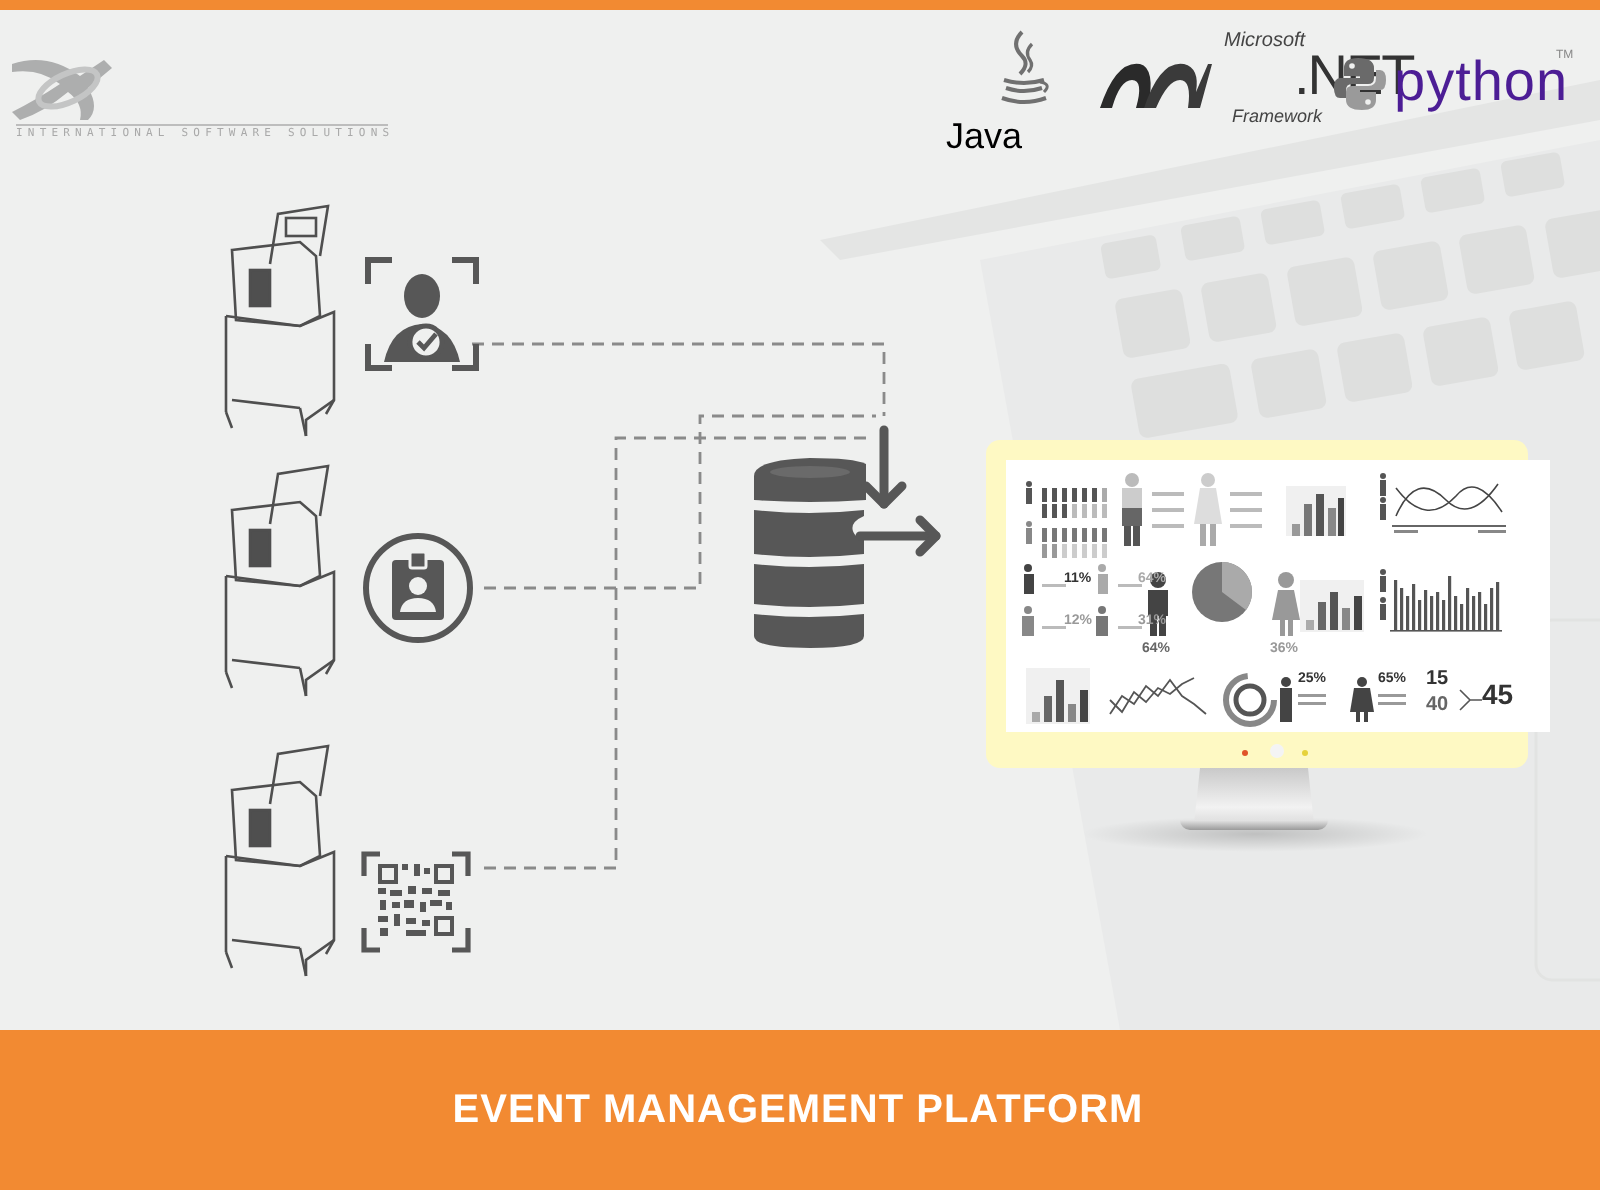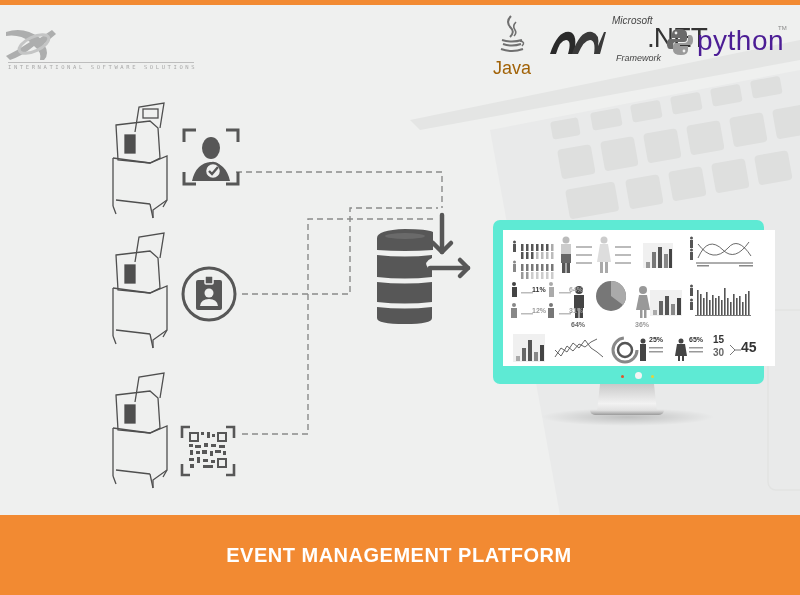--- a/index.html
+++ b/index.html
@@ -3,30 +3,30 @@
 <meta charset="utf-8">
 <style>
   * { margin: 0; padding: 0; box-sizing: border-box; }
   html, body { width: 800px; height: 595px; overflow: hidden; }
   body { background: #eff0ef; font-family: "Liberation Sans", sans-serif; position: relative; }
   .top-bar { position: absolute; left: 0; top: 0; width: 800px; height: 5px; background: #f28a32; }
   .bg-art { position: absolute; left: 0; top: 0; width: 800px; height: 515px; }
   .logo { position: absolute; left: 4px; top: 18px; width: 190px; height: 56px; }
   .logo-text { position: absolute; left: 52px; top: 4px; font-family: "Liberation Sans", sans-serif; font-weight: 900; font-size: 40px; letter-spacing: 1px; color: #b0b1b1; line-height: 40px; }
   .logo-tagline { position: absolute; left: 4px; top: 44px; width: 186px; border-top: 1px solid #bdbdbd; padding-top: 1px; font-size: 5.5px; letter-spacing: 2.6px; color: #a9a9a9; white-space: nowrap; font-family: "DejaVu Sans Mono", monospace; }
-  .java-label { position: absolute; left: 493px; top: 58px; font-size: 18px; color: #a16207; }
+  .java-label { position: absolute; left: 473px; top: 58px; font-size: 18px; color: #000000; }
   .net-ms { position: absolute; left: 612px; top: 15px; font-size: 10px; color: #444; font-style: italic; }
   .net-big { position: absolute; left: 603px; top: 22px; font-size: 28px; color: #333; letter-spacing: -1px; margin-left: 44px; }
   .net-fw { position: absolute; left: 616px; top: 53px; font-size: 9px; color: #444; font-style: italic; }
   .python-label { position: absolute; left: 697px; top: 25px; font-size: 28px; color: #4c1d95; letter-spacing: 0.5px; }
   .python-tm { position: absolute; left: 778px; top: 25px; font-size: 6px; color: #888; }
   .bottom-banner { position: absolute; left: 0; top: 515px; width: 800px; height: 80px; background: #f28a32; display: flex; align-items: center; justify-content: center; }
   .banner-title { color: #ffffff; font-weight: 900; font-size: 20px; letter-spacing: 0.5px; margin-left: -2px; }
   .overlay { position: absolute; left: 0; top: 0; width: 800px; height: 515px; }
-  .monitor { position: absolute; left: 493px; top: 220px; width: 271px; height: 164px; background: #5eead4; border-radius: 7px; }
+  .monitor { position: absolute; left: 493px; top: 220px; width: 271px; height: 164px; background: #fef9c3; border-radius: 7px; }
   .screen { position: absolute; left: 10px; top: 10px; width: 272px; height: 136px; background: #ffffff; }
   .led { position: absolute; top: 155px; width: 3px; height: 3px; border-radius: 50%; }
   .power { position: absolute; left: 142px; top: 152px; width: 7px; height: 7px; border-radius: 50%; background: #f4f4f4; }
   .stand { position: absolute; left: 597px; top: 384px; width: 60px; height: 28px; background: linear-gradient(#c9c9c9, #f2f2f2 70%, #dcdcdc); clip-path: polygon(5% 0, 95% 0, 100% 100%, 0 100%); }
   .base { position: absolute; left: 590px; top: 410px; width: 74px; height: 5px; background: linear-gradient(#e5e5e5, #9a9a9a); border-radius: 0 0 8px 8px; }
   .shadow { position: absolute; left: 540px; top: 408px; width: 175px; height: 18px; border-radius: 50%; background: radial-gradient(ellipse at center, rgba(0,0,0,0.18), rgba(0,0,0,0) 70%); }
   .pct { position: absolute; font-size: 7px; font-weight: bold; color: #666; }
   .pct-dark { color: #333; }
 </style>
 </head>
@@ -374,21 +374,21 @@
     </svg>
     <span class="pct pct-dark" style="left:29px;top:56px">11%</span>
     <span class="pct" style="left:66px;top:56px;color:#aaa">64%</span>
     <span class="pct" style="left:29px;top:77px;color:#999">12%</span>
     <span class="pct" style="left:66px;top:77px;color:#999">31%</span>
     <span class="pct" style="left:68px;top:91px">64%</span>
     <span class="pct" style="left:132px;top:91px;color:#999">36%</span>
     <span class="pct pct-dark" style="left:146px;top:106px">25%</span>
     <span class="pct pct-dark" style="left:186px;top:106px">65%</span>
     <span class="pct pct-dark" style="left:210px;top:104px;font-size:10px">15</span>
-    <span class="pct" style="left:210px;top:117px;font-size:10px">30</span>
+    <span class="pct" style="left:210px;top:117px;font-size:10px">40</span>
     <span class="pct pct-dark" style="left:238px;top:109px;font-size:14px">45</span>
   </div>
   <div class="led" style="left:128px;background:#e0542a"></div>
   <div class="power"></div>
   <div class="led" style="left:158px;background:#e6d23a"></div>
 </div>
 
 <div class="bottom-banner">
   <div class="banner-title">EVENT MANAGEMENT PLATFORM</div>
 </div>

